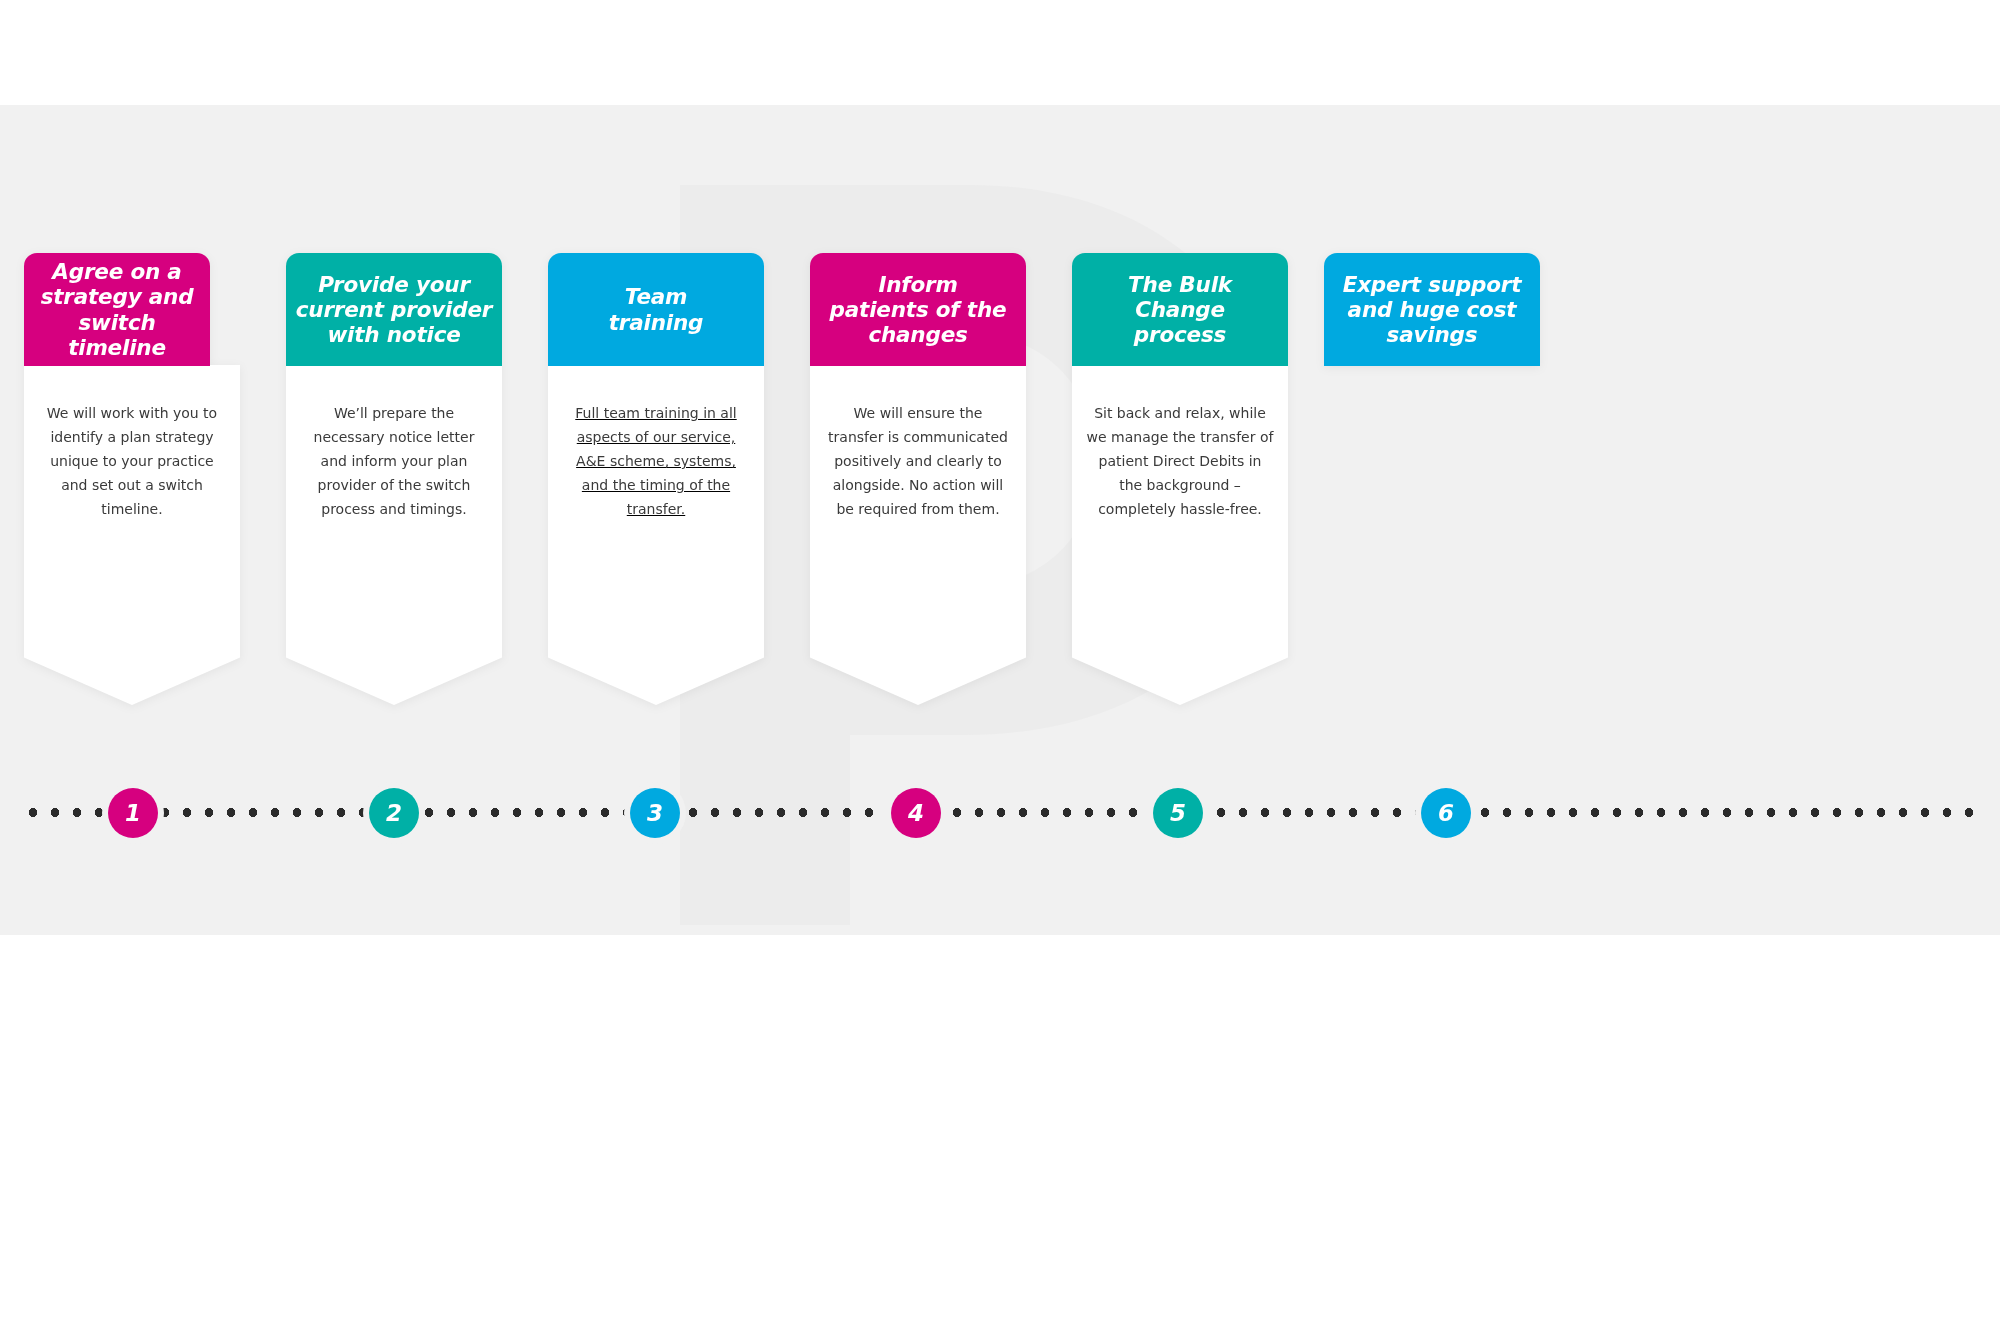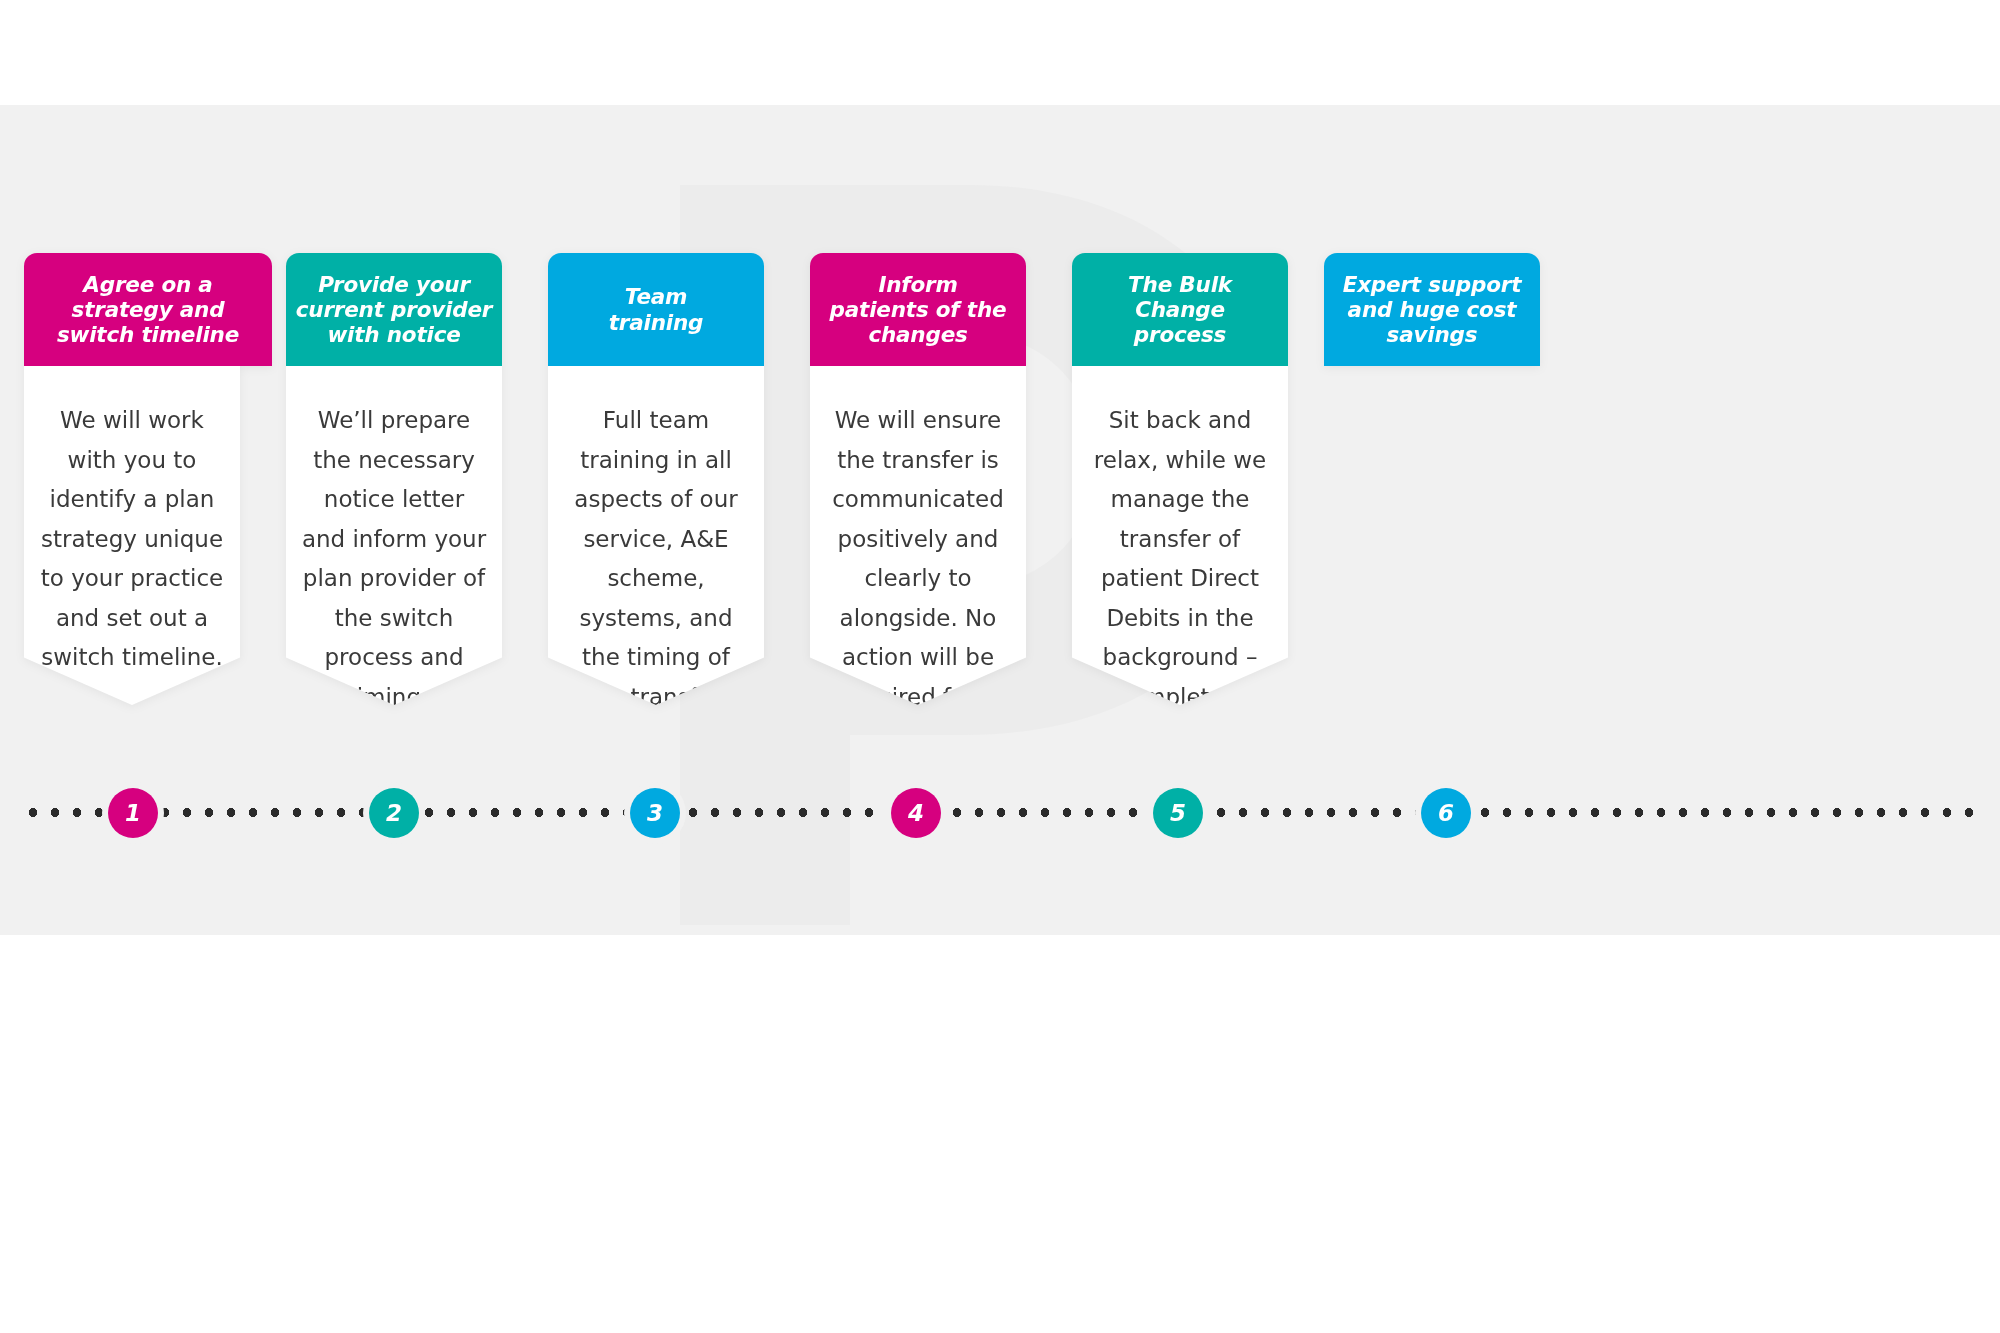--- a/index.html
+++ b/index.html
@@ -78,21 +78,21 @@
     width: 216px;
     background: #ffffff;
     
     clip-path: polygon(0% 0%, 100% 0%, 100% 86%, 50% 100%, 0% 86%);
     box-sizing: border-box;
     padding: 36px 14px 70px 14px;
     margin-top: -1px;
   }
   .card-body-text {
     color: #3a3a3a;
-    font-size: 23px;
+    font-size: 14px;
     line-height: 1.72;
     text-align: center;
     font-weight: 400;
   }
 
   
   .card[data-idx="0"] .card-body { height: 340px; }
   .card[data-idx="1"] .card-body { height: 340px; }
   .card[data-idx="2"] .card-body { height: 340px; }
   .card[data-idx="3"] .card-body { height: 340px; }
@@ -153,21 +153,21 @@
   <div id="watermark">
     <svg viewBox="0 0 700 740" xmlns="http://www.w3.org/2000/svg" aria-hidden="true">
       <path d="M40 0 L330 0 C520 0 640 115 640 275 C640 440 515 550 325 550 L210 550 L210 740 L40 740 Z
                M210 145 L210 405 L310 405 C400 405 455 355 455 275 C455 197 400 145 310 145 Z" fill="#ececec"></path>
     </svg>
   </div>
 
   <div id="cards">
 
     <div class="card" data-idx="0" style="left: 24px; width: 216px;">
-      <div class="card-head" style="background: rgb(214, 0, 127); width: 248px;">
+      <div class="card-head" style="background: rgb(214, 0, 127); width: 186px;">
         <div class="card-head-text">Agree on a
 strategy and
 switch timeline</div>
       </div>
       <div class="card-body" style="width: 216px;">
         <div class="card-body-text">We will work with you to identify a plan strategy unique to your practice and set out a switch timeline.</div>
       </div>
     </div>
 
     <div class="card" data-idx="1" style="left: 286px; width: 240px;">
@@ -179,21 +179,21 @@
       <div class="card-body" style="width: 216px;">
         <div class="card-body-text">We’ll prepare the necessary notice letter and inform your plan provider of the switch process and timings.</div>
       </div>
     </div>
 
     <div class="card" data-idx="2" style="left: 548px; width: 212px;">
       <div class="card-head" style="background: rgb(0, 169, 224); width: 216px;">
         <div class="card-head-text">Team
 training</div>
       </div>
-      <div class="card-body" style="width: 216px;">
+      <div class="card-body" style="width: 216px; text-decoration: underline;">
         <div class="card-body-text">Full team training in all aspects of our service, A&amp;E scheme, systems, and the timing of the transfer.</div>
       </div>
     </div>
 
     <div class="card" data-idx="3" style="left: 810px; width: 216px;">
       <div class="card-head" style="background: rgb(214, 0, 127); width: 216px;">
         <div class="card-head-text">Inform
 patients of the
 changes</div>
       </div>

